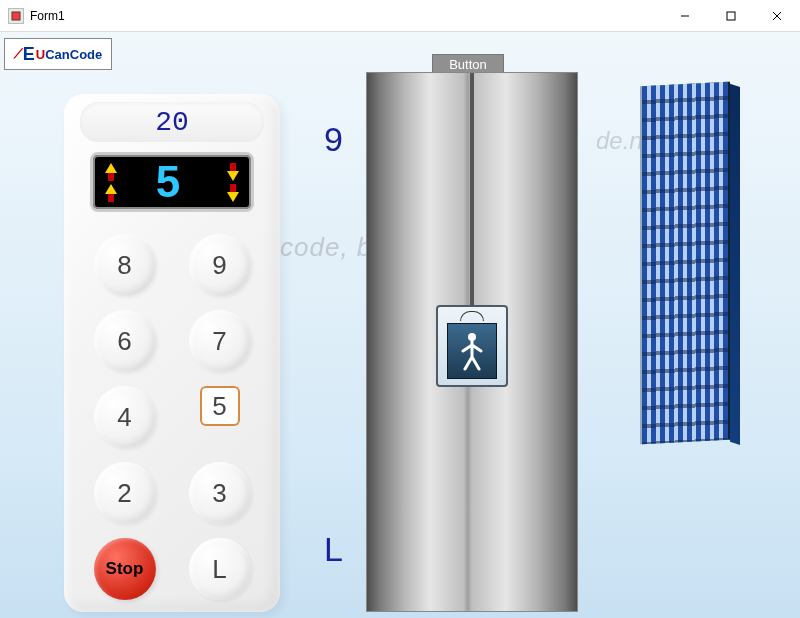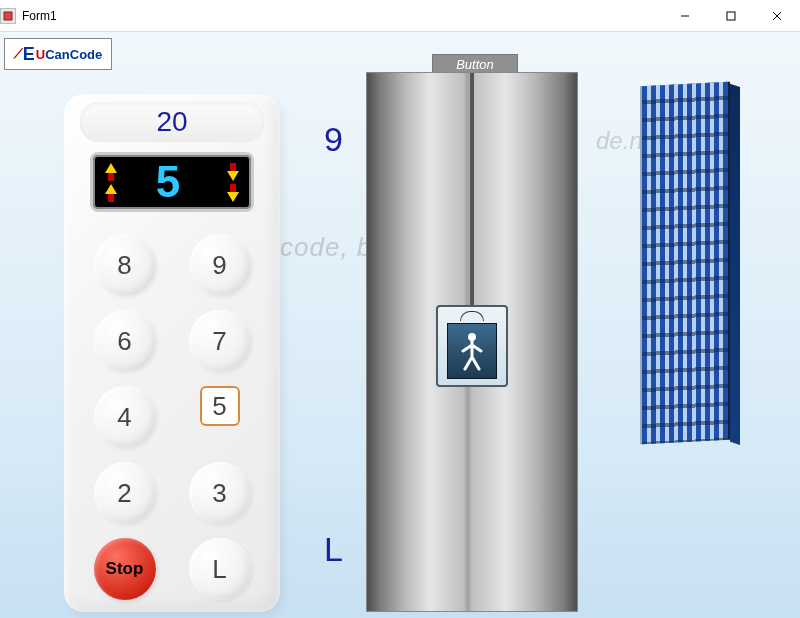--- a/index.html
+++ b/index.html
@@ -10,21 +10,21 @@
     overflow: hidden;
     position: relative;
   }
   
   .titlebar {
     height: 32px;
     background: #fff;
     border-bottom: 1px solid #ddd;
     display: flex;
     align-items: center;
-    padding-left: 0;
+    padding-left: 8px;
     font-size: 12px;
     color: #000;
   }
   .titlebar .app-icon {
     width: 16px; height: 16px;
     margin-right: 6px;
     background: #e8e8e8;
     border: 1px solid #bbb;
     display: inline-flex;
     align-items: center; justify-content: center;
@@ -83,21 +83,21 @@
     box-shadow: inset 2px 2px 8px rgba(255,255,255,0.9),
                 inset -6px -6px 14px rgba(0,0,0,0.06),
                 4px 4px 10px rgba(0,0,0,0.06);
   }
   .panel-top {
     position: absolute; left: 16px; top: 8px;
     width: 184px; height: 40px;
     border-radius: 18px;
     background: linear-gradient(180deg,#fcfcfc,#ededed);
     box-shadow: inset 0 2px 4px rgba(0,0,0,0.05);
-    display:flex; align-items:center; justify-content:center;
+    display:flex; align-items:center; justify-content:center;font-family:Liberation Mono, monospace;
   }
   .panel-top-text {
     font-size: 28px; color: #1a1f9b; font-weight: 400;
   }
   
   .led {
     position: absolute; left: 26px; top: 58px;
     width: 164px; height: 60px;
     border-radius: 8px;
     background: #000;
@@ -184,27 +184,26 @@
     left: 366px; top: 40px;
     width: 212px; height: 540px;
     background: linear-gradient(90deg,
       #4d4d4d 0%, #7a7a7a 6%, #b8b8b8 18%, #e6e6e6 30%,
       #bfbfbf 46%, #9f9f9f 48%, #bfbfbf 50%,
       #e6e6e6 66%, #b8b8b8 80%, #7a7a7a 94%, #4d4d4d 100%);
     border: 1px solid #888;
   }
   .shaft-button-top {
     position:absolute; left: 432px; top: 22px;
-    width: 86px; height: 20px;
+    width: 72px; height: 20px;
     background: #909090;
     color: #fff;
     font-size: 13px;
     display:flex; align-items:center; justify-content:center;
     border: 1px solid #777;
-    font-style: italic;
   }
   .cable {
     position:absolute; left: 50%; top: 0;
     width: 4px; height: 232px;
     background: #555;
     transform: translateX(-50%);
   }
   .car {
     position:absolute; left: 50%; top: 232px;
     transform: translateX(-50%);

